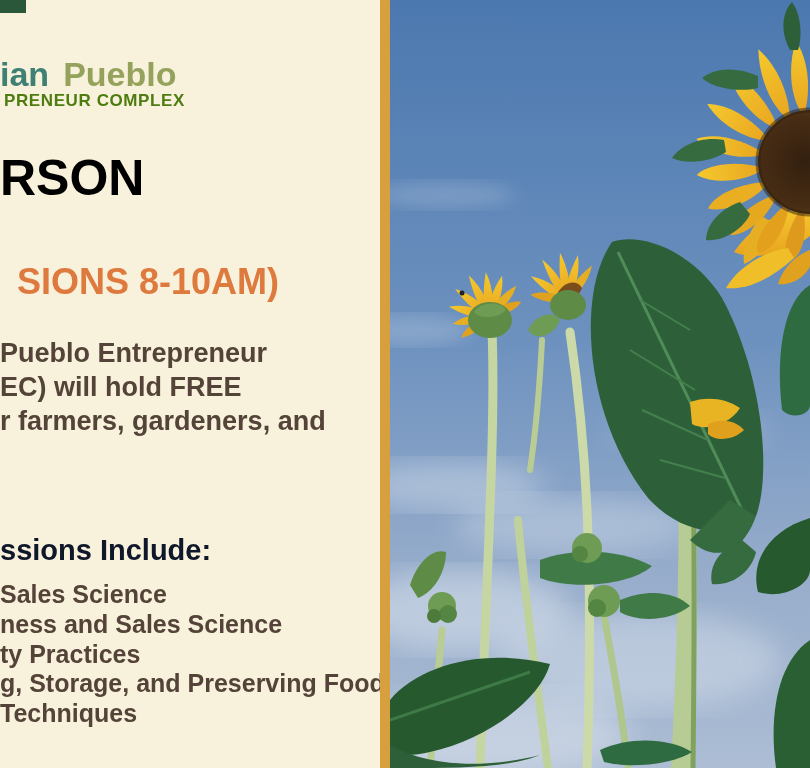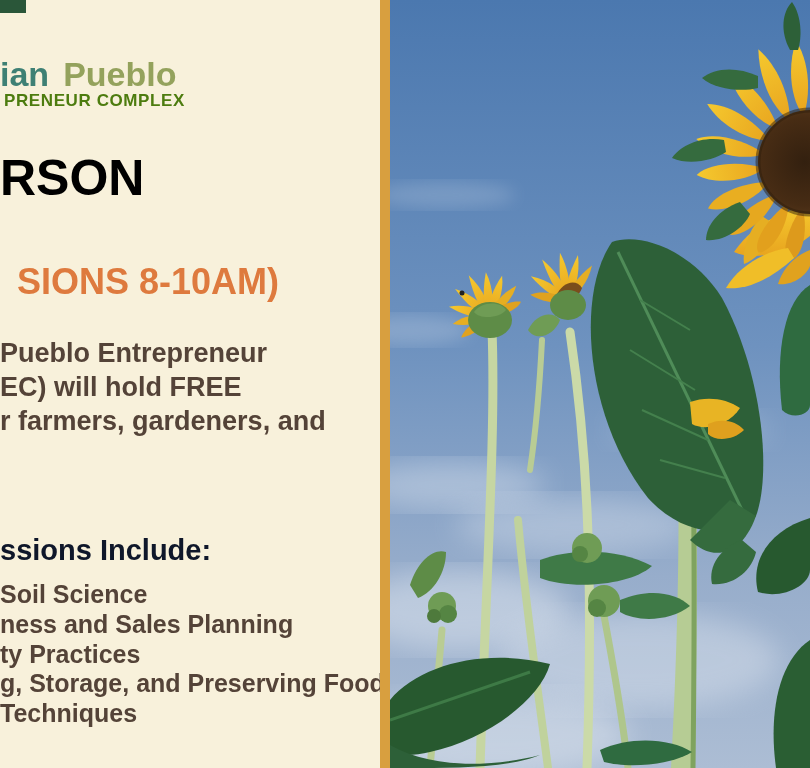--- a/index.html
+++ b/index.html
@@ -49,22 +49,22 @@
     <div class="headline-sub">SIONS 8-10AM)</div>
 
     <div class="body-text">
       <div>Pueblo Entrepreneur</div>
       <div>EC) will hold FREE</div>
       <div>r farmers, gardeners, and</div>
     </div>
 
     <div class="sessions-heading">ssions Include:</div>
     <div class="sessions-list">
-      <div>Soil Science</div>
-      <div>ness and Sales Planning</div>
+      <div>Sales Science</div>
+      <div>ness and Sales Science</div>
       <div>ty Practices</div>
       <div>g, Storage, and Preserving Foods</div>
       <div>Techniques</div>
     </div>
   </div>
 
   <div class="gold-bar"></div>
 
   <div class="photo">
     <svg width="420" height="768" viewBox="0 0 420 768" xmlns="http://www.w3.org/2000/svg">

